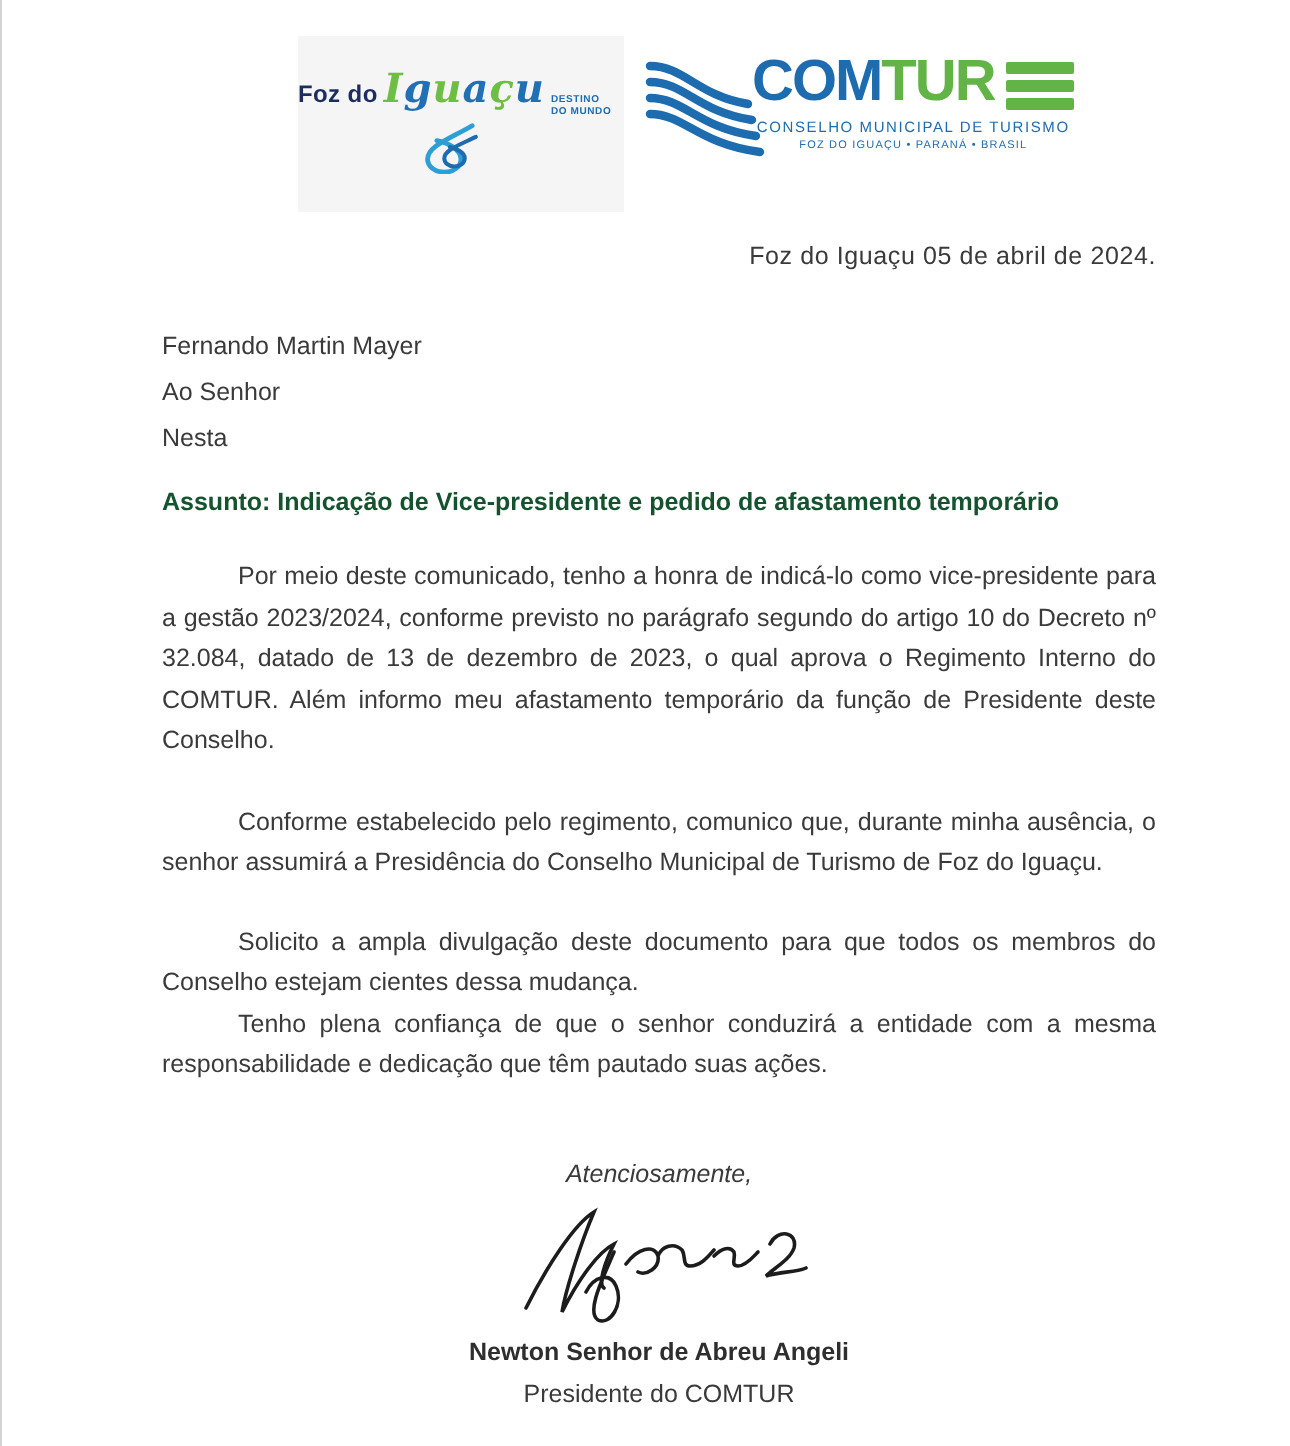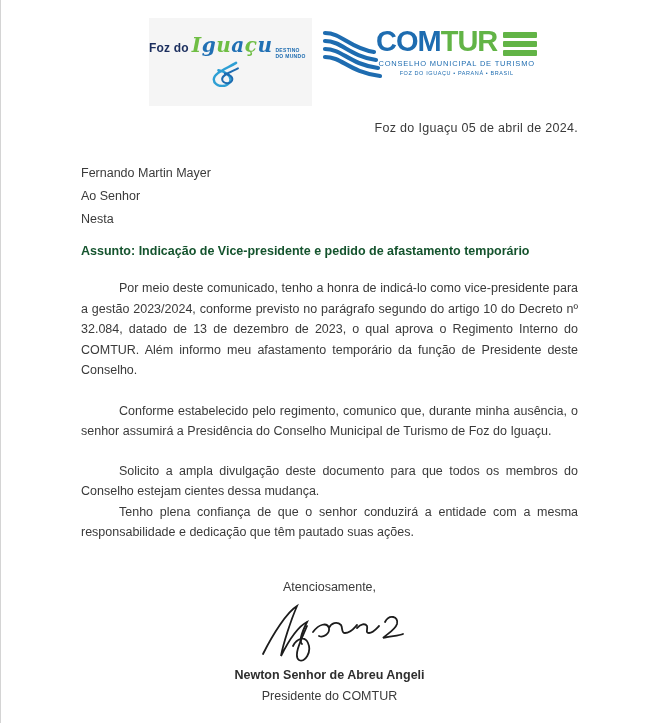--- a/index.html
+++ b/index.html
@@ -21,21 +21,21 @@
     box-sizing:border-box;
   }
   .foz-row{display:flex;align-items:baseline;gap:3px;}
   .foz-prefix{font-size:12px;font-weight:bold;color:var(--foz-navy,#1b2e5e);letter-spacing:.2px;}
   .foz-name{font-size:20px;font-weight:bold;font-style:italic;letter-spacing:.5px;font-family:"DejaVu Serif",serif;}
   .foz-tagline{font-size:5px;line-height:6px;color:var(--comtur-blue,#2170b4);white-space:pre-line;font-weight:bold;letter-spacing:.3px;}
   .foz-drop{margin:2px 0 0 58px;}
   .comtur{display:flex;align-items:flex-start;margin:8px 0 0 10px;}
   .comtur-waves{margin-top:2px;}
   .comtur-right{display:flex;flex-direction:column;align-items:center;margin-left:-8px;}
-  .comtur-name-row{display:flex;align-items:flex-end;}
+  .comtur-name-row{display:flex;align-items:center;}
   .comtur-name{font-size:29px;font-weight:bold;letter-spacing:-1px;line-height:30px;}
   .comtur-name-blue{color:var(--comtur-blue,#1e6cb0);}
   .comtur-name-green{color:var(--comtur-green,#62b446);}
   .comtur-bars{display:flex;flex-direction:column;gap:3px;margin-left:6px;margin-top:3px;}
   .comtur-bar{width:34px;height:6px;border-radius:1px;background:var(--comtur-green,#62b446);}
   .comtur-subtitle{font-size:7.5px;color:var(--comtur-blue,#1e6cb0);letter-spacing:.8px;margin-top:3px;}
   .comtur-location{font-size:5.5px;color:var(--comtur-blue,#1e6cb0);letter-spacing:.6px;margin-top:2px;}
   
   .content{margin:0 67px 0 80px;}
   .date-line{margin-top:15px;text-align:right;font-size:12.5px;letter-spacing:.3px;color:#3a3a3a;}
@@ -45,21 +45,21 @@
   .paragraphs{margin-top:8px;}
   .paragraphs p{
     margin:0;
     font-size:12.5px;line-height:20.5px;
     text-align:justify;text-indent:38px;
     color:#3a3a3a;
   }
   p.gap-lg{margin-top:20px;}
   p.gap-md{margin-top:19px;}
   p.gap-none{margin-top:0;}
-  .closing{margin-top:37px;text-align:center;font-size:12.5px;}
+  .closing{margin-top:37px;text-align:center;font-size:12.5px;font-style:italic;}
   .signature-wrap{margin-top:6px;text-align:center;}
   .signer-name{text-align:center;font-size:12.5px;font-weight:bold;color:#2e2e2e;margin-top:2px;}
   .signer-title{text-align:center;font-size:12.5px;margin-top:7px;}
 </style>
 </head>
 <body>
 
 <div class="page">
 
   <div class="header">

